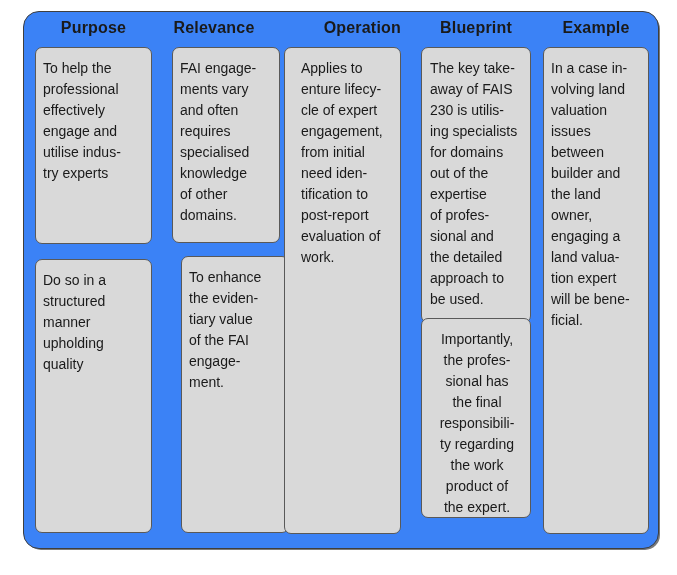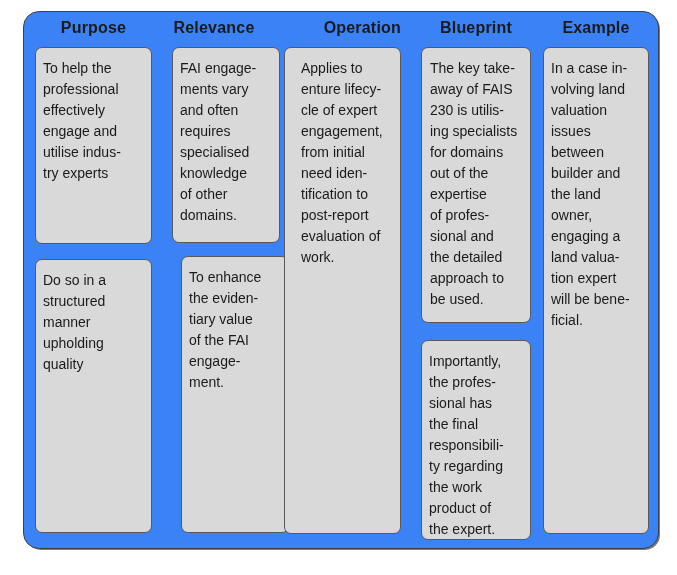--- a/index.html
+++ b/index.html
@@ -117,21 +117,21 @@
 230 is utilis-
 ing specialists
 for domains
 out of the
 expertise
 of profes-
 sional and
 the detailed
 approach to
 be used.</div>
-  <div class="box" id="b-blueprint-2" style="left:397px; top:328px;">Importantly,
+  <div class="box" id="b-blueprint-2" style="left:397px; top:306px;text-align:center;">Importantly,
 the profes-
 sional has
 the final
 responsibili-
 ty regarding
 the work
 product of
 the expert.</div>
 
   <div class="box" id="b-example-1" style="left:519px; top:35px;">In a case in-

